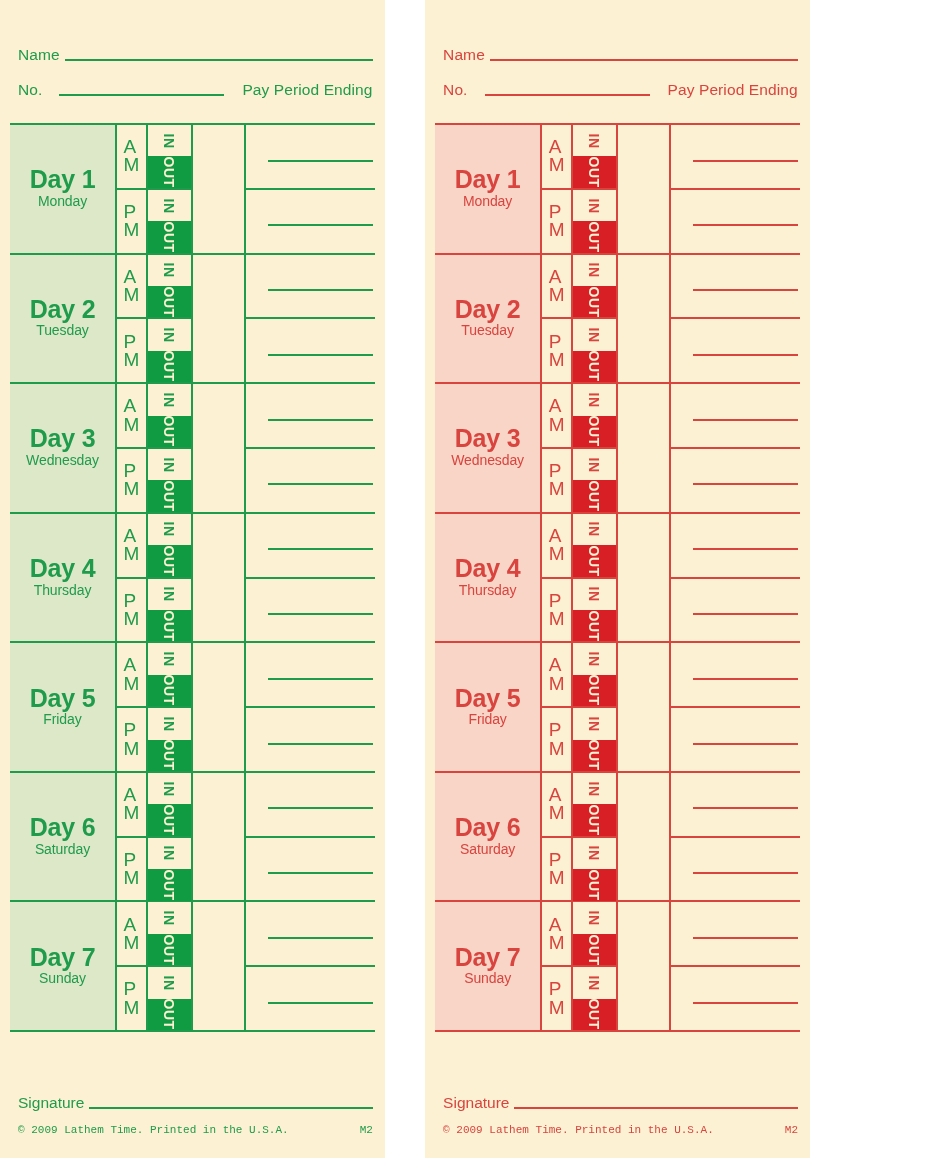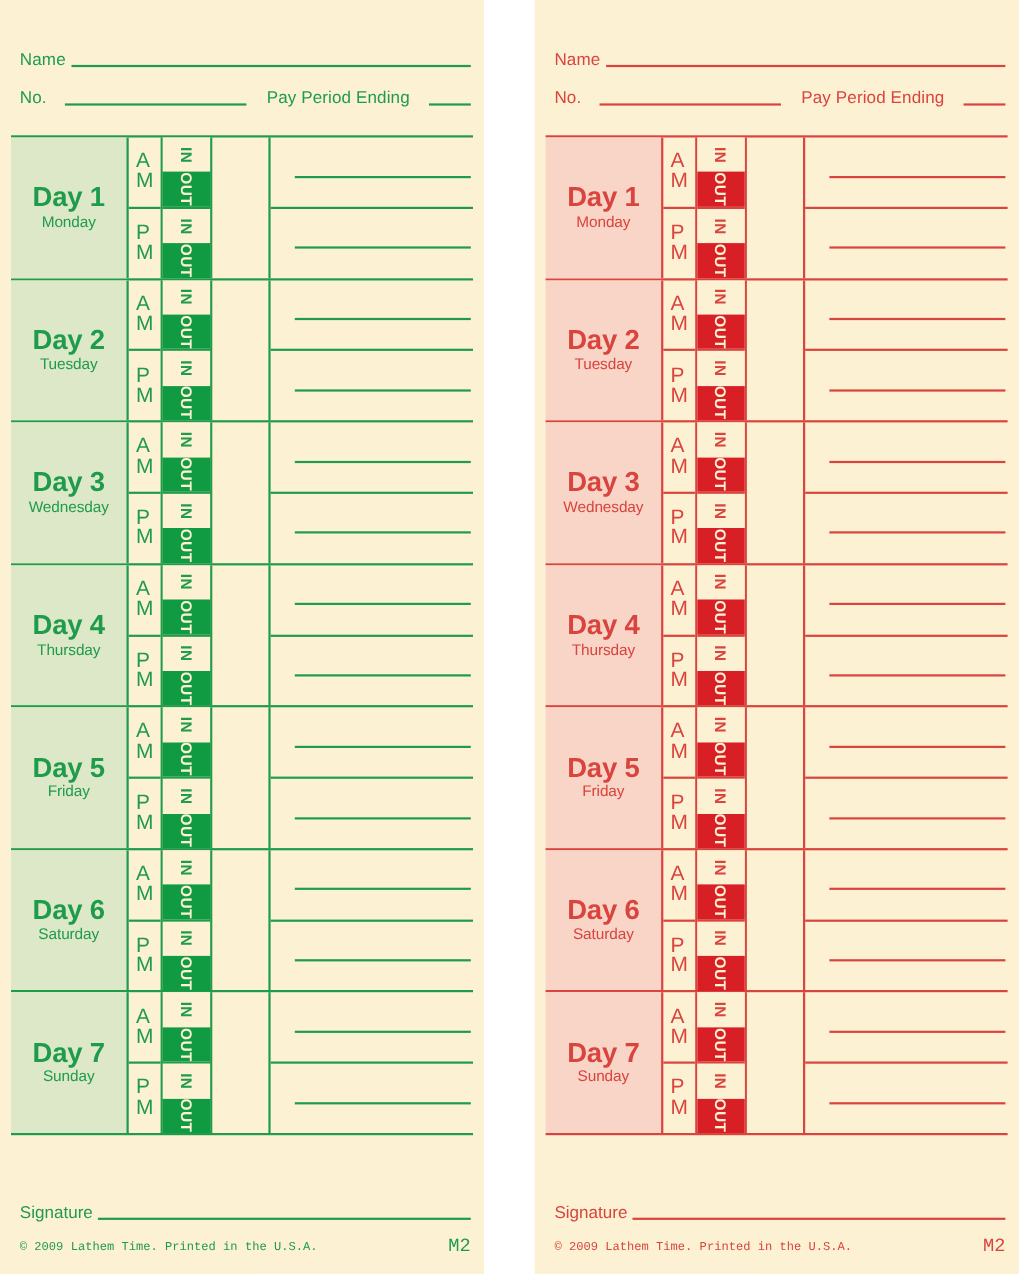--- a/index.html
+++ b/index.html
@@ -10,21 +10,21 @@
   }
   body {
     width: 926px;
     height: 1158px;
     font-family: "Liberation Sans", "DejaVu Sans", sans-serif;
     overflow: hidden;
   }
 
   .sheet {
     position: relative;
-    width: 926px;
+    width: 810px;
     height: 1158px;
     display: flex;
     background: #ffffff;
   }
 
   
   .card {
     position: relative;
     background: #fcf1d2;
     height: 1158px;
@@ -221,21 +221,21 @@
     left: 8px;
     right: 2px;
     top: 1124px;
     display: flex;
     justify-content: space-between;
     align-items: center;
     font-size: 11px;
     white-space: nowrap;
     font-family: Liberation Mono, monospace;
   }
-  .form-code { font-size: 17px; }
+  .form-code { font-size: 11px; }
 </style>
 </head>
 <body>
 
 <div class="sheet">
   <div class="card green" style="color: rgb(31, 155, 76); background: rgb(252, 241, 210);">
       <div class="card-inner">
         <div class="hdr hdr-row hdr-name-row" style="top: 47px;">
           <span class="hdr-label">Name</span>
           <span class="rule"></span>

